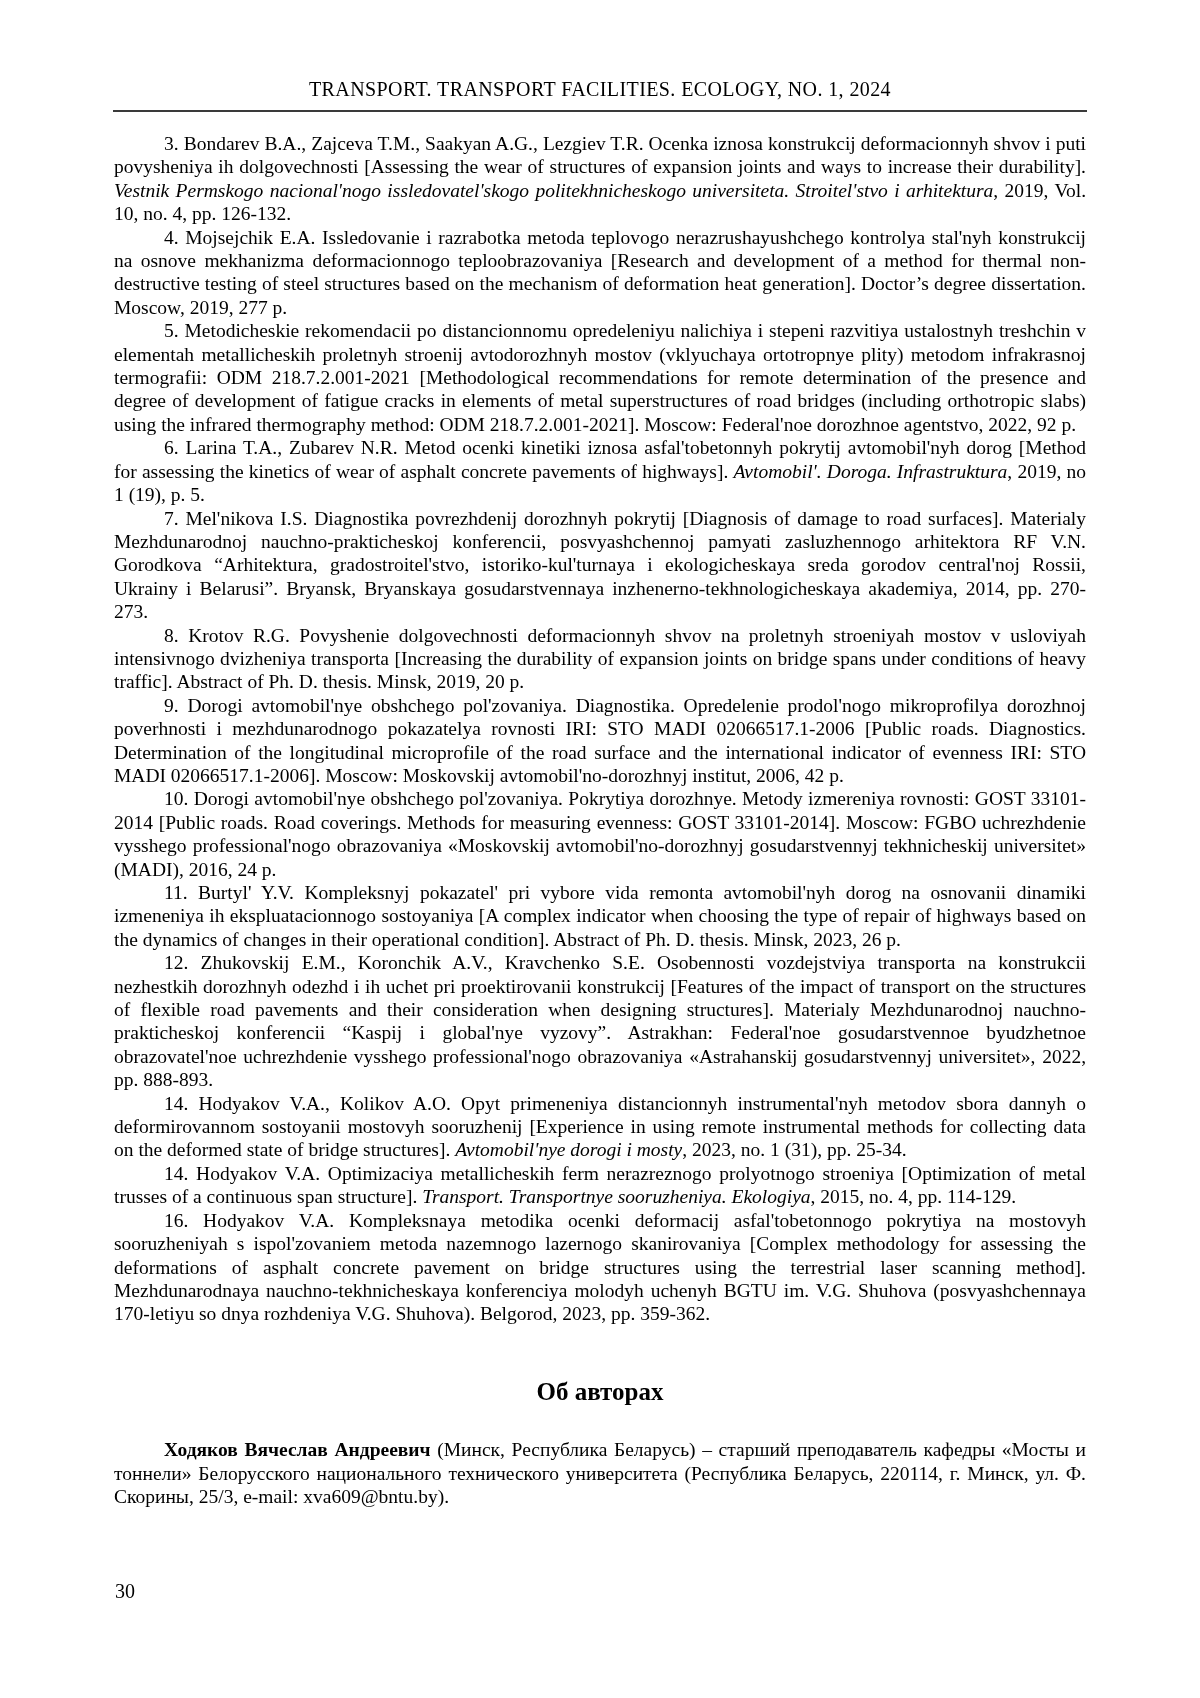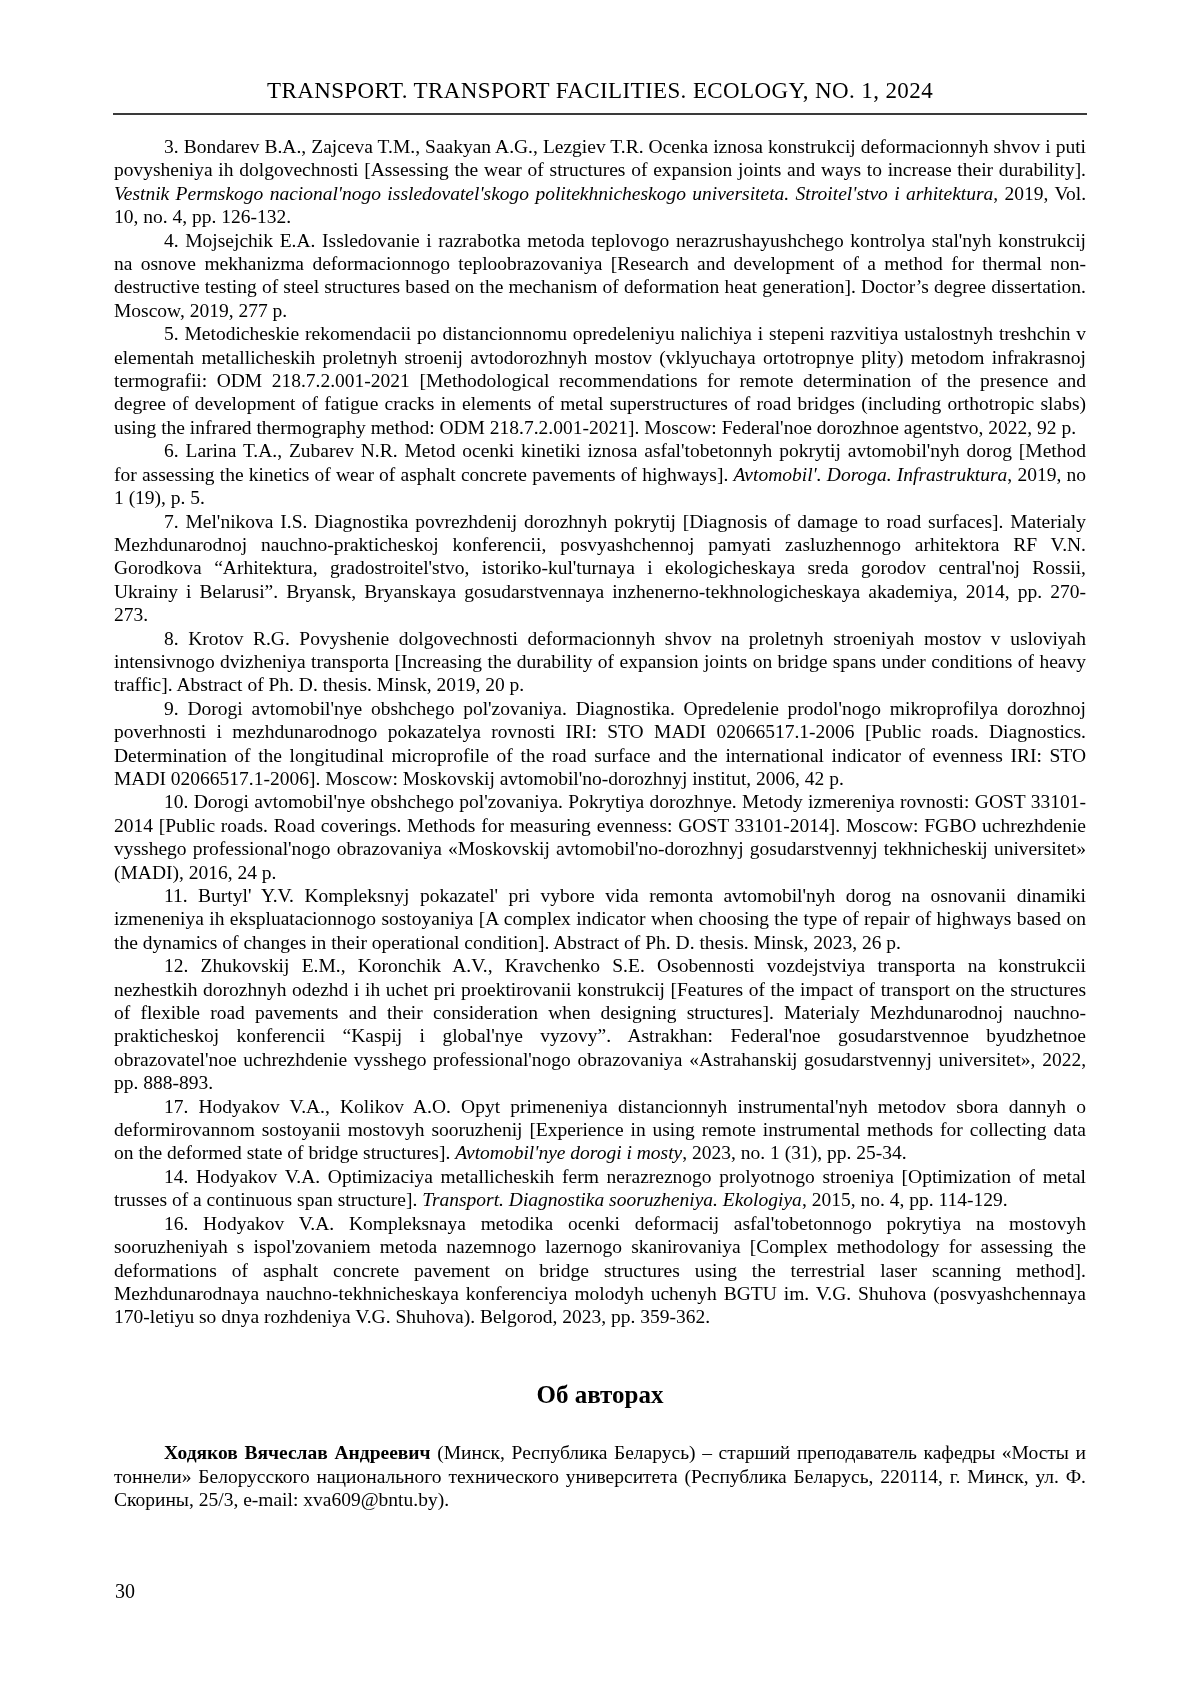--- a/index.html
+++ b/index.html
@@ -10,21 +10,21 @@
     background: #ffffff;
     color: #000000;
     font-family: "Liberation Serif", "DejaVu Serif", serif;
     overflow: hidden;
     box-sizing: border-box;
   }
   .running-head {
     margin: 0 114px;
     padding-top: 78px;
     text-align: center;
-    font-size: 23px;
+    font-size: 20px;
     letter-spacing: 0.4px;
     white-space: nowrap;
   }
   .header-rule {
     margin: 9px 113px 0 113px;
     border: none;
     border-top: 2.5px solid #3a3a3a;
     height: 0;
   }
   .content {
@@ -63,22 +63,22 @@
         <p class="ref"><span>3. Bondarev B.A., Zajceva T.M., Saakyan A.G., Lezgiev T.R. Ocenka iznosa konstrukcij deformacionnyh shvov i puti povysheniya ih dolgovechnosti [Assessing the wear of structures of expansion joints and ways to increase their durability]. </span><span class="it">Vestnik Permskogo nacional'nogo issledovatel'skogo politekhnicheskogo universiteta. Stroitel'stvo i arhitektura</span><span>, 2019, Vol. 10, no. 4, pp. 126-132.</span></p>
         <p class="ref"><span>4. Mojsejchik E.A. Issledovanie i razrabotka metoda teplovogo nerazrushayushchego kontrolya stal'nyh konstrukcij na osnove mekhanizma deformacionnogo teploobrazovaniya [Research and development of a method for thermal non-destructive testing of steel structures based on the mechanism of deformation heat generation]. Doctor’s degree dissertation. Moscow, 2019, 277 p.</span></p>
         <p class="ref"><span>5. Metodicheskie rekomendacii po distancionnomu opredeleniyu nalichiya i stepeni razvitiya ustalostnyh treshchin v elementah metallicheskih proletnyh stroenij avtodorozhnyh mostov (vklyuchaya ortotropnye plity) metodom infrakrasnoj termografii: ODM 218.7.2.001-2021 [Methodological recommendations for remote determination of the presence and degree of development of fatigue cracks in elements of metal superstructures of road bridges (including orthotropic slabs) using the infrared thermography method: ODM 218.7.2.001-2021]. Moscow: Federal'noe dorozhnoe agentstvo, 2022, 92 p.</span></p>
         <p class="ref"><span>6. Larina T.A., Zubarev N.R. Metod ocenki kinetiki iznosa asfal'tobetonnyh pokrytij avtomobil'nyh dorog [Method for assessing the kinetics of wear of asphalt concrete pavements of highways]. </span><span class="it">Avtomobil'. Doroga. Infrastruktura</span><span>, 2019, no 1 (19), p. 5.</span></p>
         <p class="ref"><span>7. Mel'nikova I.S. Diagnostika povrezhdenij dorozhnyh pokrytij [Diagnosis of damage to road surfaces]. Materialy Mezhdunarodnoj nauchno-prakticheskoj konferencii, posvyashchennoj pamyati zasluzhennogo arhitektora RF V.N. Gorodkova “Arhitektura, gradostroitel'stvo, istoriko-kul'turnaya i ekologicheskaya sreda gorodov central'noj Rossii, Ukrainy i Belarusi”. Bryansk, Bryanskaya gosudarstvennaya inzhenerno-tekhnologicheskaya akademiya, 2014, pp. 270-273.</span></p>
         <p class="ref"><span>8. Krotov R.G. Povyshenie dolgovechnosti deformacionnyh shvov na proletnyh stroeniyah mostov v usloviyah intensivnogo dvizheniya transporta [Increasing the durability of expansion joints on bridge spans under conditions of heavy traffic]. Abstract of Ph. D. thesis. Minsk, 2019, 20 p.</span></p>
         <p class="ref"><span>9. Dorogi avtomobil'nye obshchego pol'zovaniya. Diagnostika. Opredelenie prodol'nogo mikroprofilya dorozhnoj poverhnosti i mezhdunarodnogo pokazatelya rovnosti IRI: STO MADI 02066517.1-2006 [Public roads. Diagnostics. Determination of the longitudinal microprofile of the road surface and the international indicator of evenness IRI: STO MADI 02066517.1-2006]. Moscow: Moskovskij avtomobil'no-dorozhnyj institut, 2006, 42 p.</span></p>
         <p class="ref"><span>10. Dorogi avtomobil'nye obshchego pol'zovaniya. Pokrytiya dorozhnye. Metody izmereniya rovnosti: GOST 33101-2014 [Public roads. Road coverings. Methods for measuring evenness: GOST 33101-2014]. Moscow: FGBO uchrezhdenie vysshego professional'nogo obrazovaniya «Moskovskij avtomobil'no-dorozhnyj gosudarstvennyj tekhnicheskij universitet» (MADI), 2016, 24 p.</span></p>
         <p class="ref"><span>11. Burtyl' Y.V. Kompleksnyj pokazatel' pri vybore vida remonta avtomobil'nyh dorog na osnovanii dinamiki izmeneniya ih ekspluatacionnogo sostoyaniya [A complex indicator when choosing the type of repair of highways based on the dynamics of changes in their operational condition]. Abstract of Ph. D. thesis. Minsk, 2023, 26 p.</span></p>
         <p class="ref"><span>12. Zhukovskij E.M., Koronchik A.V., Kravchenko S.E. Osobennosti vozdejstviya transporta na konstrukcii nezhestkih dorozhnyh odezhd i ih uchet pri proektirovanii konstrukcij [Features of the impact of transport on the structures of flexible road pavements and their consideration when designing structures]. Materialy Mezhdunarodnoj nauchno-prakticheskoj konferencii “Kaspij i global'nye vyzovy”. Astrakhan: Federal'noe gosudarstvennoe byudzhetnoe obrazovatel'noe uchrezhdenie vysshego professional'nogo obrazovaniya «Astrahanskij gosudarstvennyj universitet», 2022, pp. 888-893.</span></p>
-        <p class="ref"><span>17. Hodyakov V.A., Kolikov A.O. Opyt primeneniya distancionnyh instrumental'nyh metodov sbora dannyh o deformirovannom sostoyanii mostovyh sooruzhenij [Experience in using remote instrumental methods for collecting data on the deformed state of bridge structures]. </span><span class="it">Avtomobil'nye dorogi i mosty</span><span>, 2023, no. 1 (31), pp. 25-34.</span></p>
-        <p class="ref"><span>14. Hodyakov V.A. Optimizaciya metallicheskih ferm nerazreznogo prolyotnogo stroeniya [Optimization of metal trusses of a continuous span structure]. </span><span class="it">Transport. Diagnostika sooruzheniya. Ekologiya</span><span>, 2015, no. 4, pp. 114-129.</span></p>
+        <p class="ref"><span>14. Hodyakov V.A., Kolikov A.O. Opyt primeneniya distancionnyh instrumental'nyh metodov sbora dannyh o deformirovannom sostoyanii mostovyh sooruzhenij [Experience in using remote instrumental methods for collecting data on the deformed state of bridge structures]. </span><span class="it">Avtomobil'nye dorogi i mosty</span><span>, 2023, no. 1 (31), pp. 25-34.</span></p>
+        <p class="ref"><span>14. Hodyakov V.A. Optimizaciya metallicheskih ferm nerazreznogo prolyotnogo stroeniya [Optimization of metal trusses of a continuous span structure]. </span><span class="it">Transport. Transportnye sooruzheniya. Ekologiya</span><span>, 2015, no. 4, pp. 114-129.</span></p>
         <p class="ref"><span>16. Hodyakov V.A. Kompleksnaya metodika ocenki deformacij asfal'tobetonnogo pokrytiya na mostovyh sooruzheniyah s ispol'zovaniem metoda nazemnogo lazernogo skanirovaniya [Complex methodology for assessing the deformations of asphalt concrete pavement on bridge structures using the terrestrial laser scanning method]. Mezhdunarodnaya nauchno-tekhnicheskaya konferenciya molodyh uchenyh BGTU im. V.G. Shuhova (posvyashchennaya 170-letiyu so dnya rozhdeniya V.G. Shuhova). Belgorod, 2023, pp. 359-362.</span></p>
       </div>
 
     <p class="about-heading">Об авторах</p>
 
     <div>
         <p class="author"><span class="bd">Ходяков Вячеслав Андреевич</span><span> (Минск, Республика Беларусь) – старший преподаватель кафедры «Мосты и тоннели» Белорусского национального технического университета (Республика Беларусь, 220114, г. Минск, ул. Ф. Скорины, 25/3, e-mail: xva609@bntu.by).</span></p>
       </div>
   </div>
 

